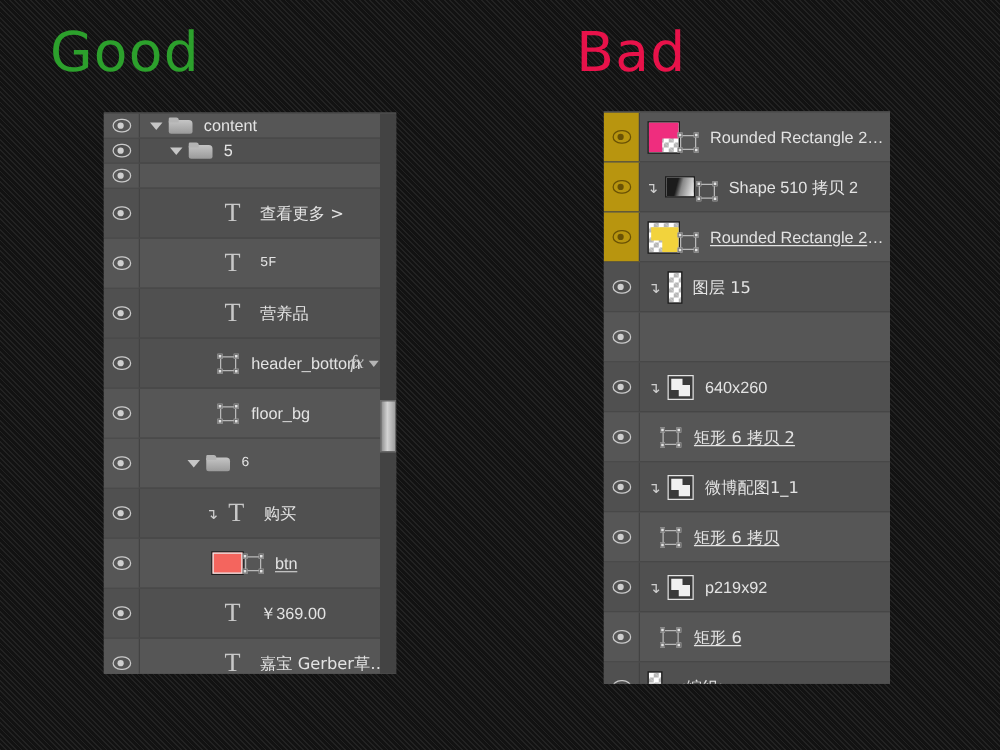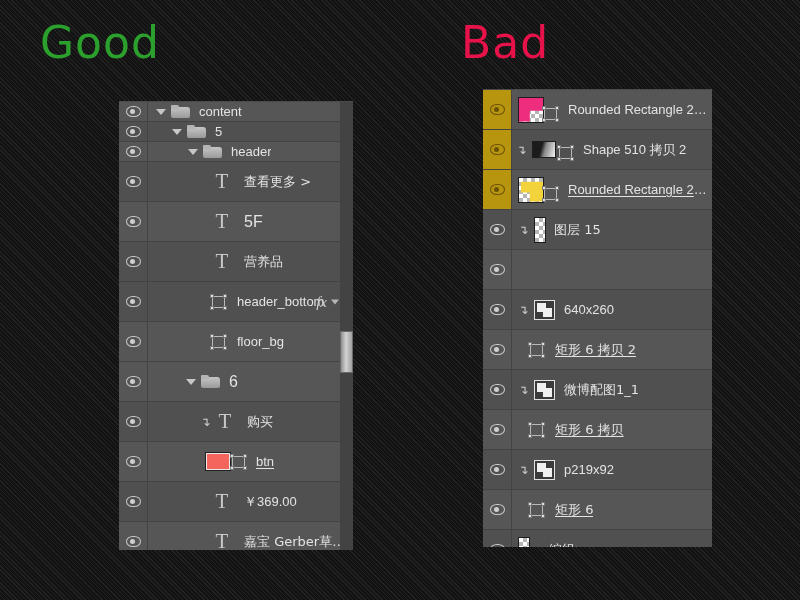--- a/index.html
+++ b/index.html
@@ -32,21 +32,21 @@
   #title-good { left: 40px; top: 17px; color: #2ca02c; }
   #title-bad  { left: 461px; top: 17px; color: #e8124a; }
 
   
   .panel {
     position: absolute;
     background: #535353;
     border-top: 1px solid #4a4a4a;
     overflow: hidden;
   }
-  #panel-good { left: 83px; top: 101px; width: 234px; height: 449px; margin-left: 36px; }
+  #panel-good { left: 83px; top: 90px; width: 234px; height: 449px; }
   #panel-bad  { left: 483px; top: 89px; width: 229px; height: 458px; }
 
   .layer-row {
     display: flex;
     align-items: center;
     position: relative;
     border-bottom: 1px solid #434343;
     background: #565656;
     height: 40px;
   }
@@ -231,21 +231,21 @@
   }
 
   .lname {
     color: #e3e3e3;
     font-size: 13px;
     white-space: nowrap;
     overflow: hidden;
     text-overflow: ellipsis;
     font-family: "Liberation Sans", sans-serif;
   }
-  .lname.small { font-size: 16px; }
+  .lname.small { font-size: 11px; font-family: Liberation Mono, monospace; }
   .lname.link { text-decoration: underline; text-underline-offset: 2px; }
   .lname.cn { font-family: "DejaVu Sans", "Liberation Sans", sans-serif; }
 
   
   .fx {
     position: absolute;
     right: 26px;
     top: 50%;
     transform: translateY(-50%);
     font-family: "Liberation Serif", serif;
@@ -306,26 +306,20 @@
       <span class="tri"></span>
       <span class="folder"></span>
       <span class="lname">5</span>
     </div>
   </div>
 
   <div class="layer-row compact">
     <div class="eye-cell">
         <span class="eye"></span>
       </div>
-    <div class="row-body">
-      <span class="indent" style="width:40px"></span>
-      <span class="tri"></span>
-      <span class="folder"></span>
-      <span class="lname">header</span>
-    </div>
   </div>
 
   <div class="layer-row alt">
     <div class="eye-cell alt">
         <span class="eye"></span>
       </div>
     <div class="row-body">
       <span class="indent" style="width:65px"></span>
       <span class="ticon">T</span>
       <span class="lname cn">查看更多 &gt;</span>

